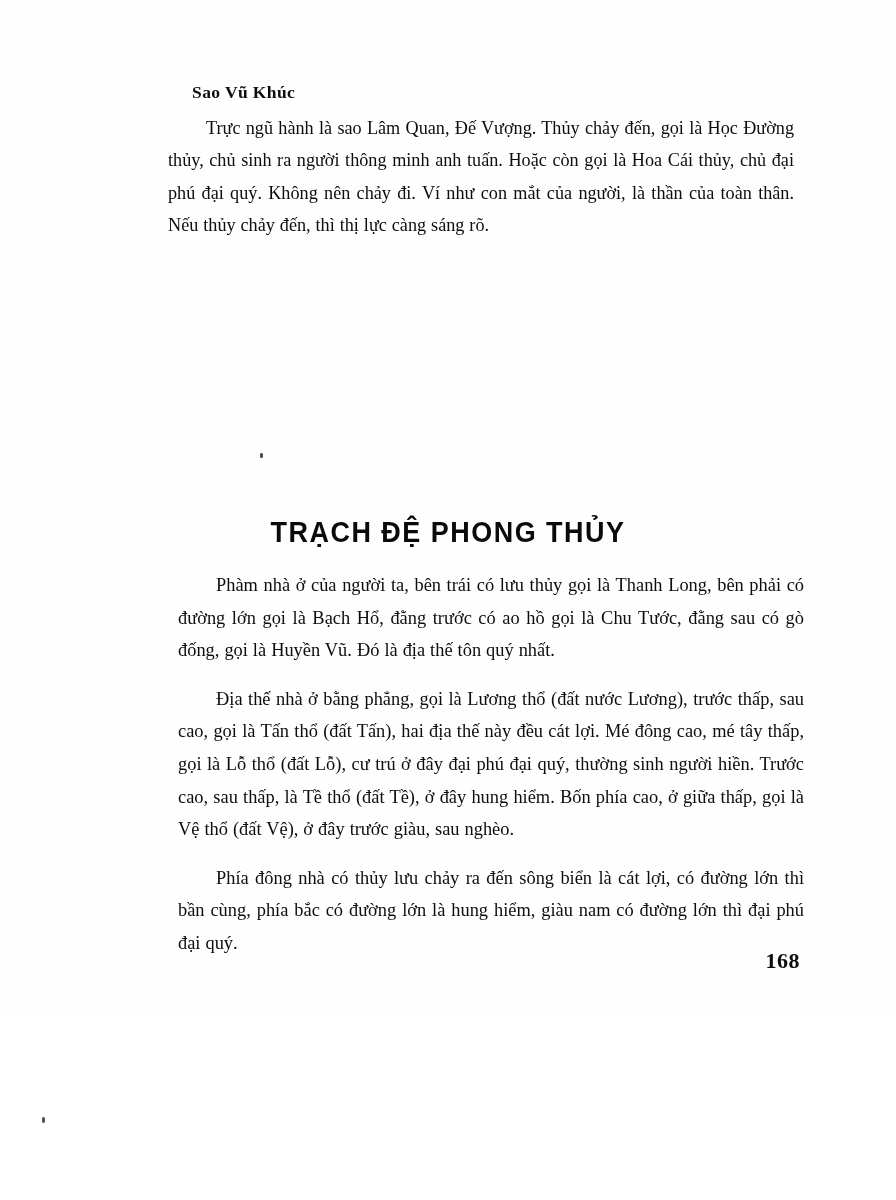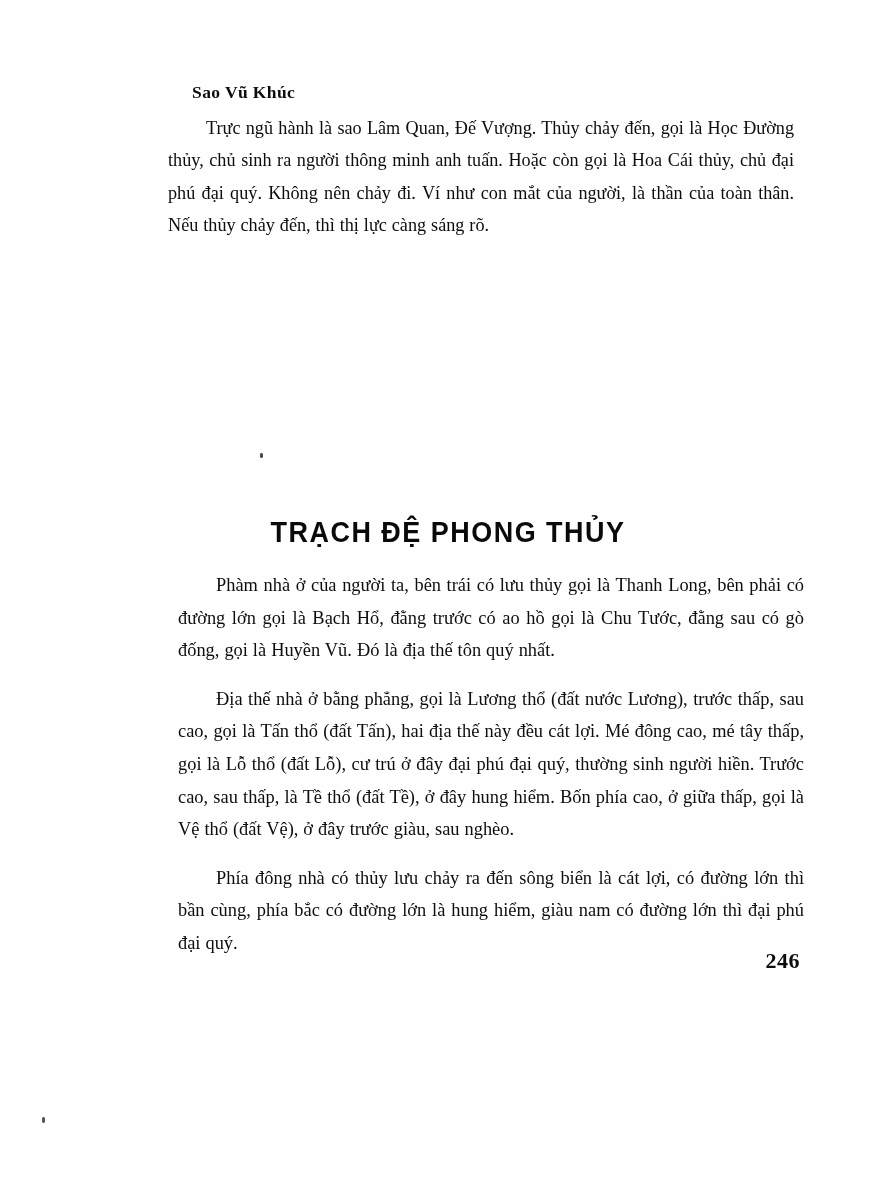--- a/index.html
+++ b/index.html
@@ -135,18 +135,18 @@
   </div>
 
   <h1 class="chapter-title">TRẠCH ĐỆ PHONG THỦY</h1>
 
   <div class="lower-column">
     <p class="body-par">Phàm nhà ở của người ta, bên trái có lưu thủy gọi là Thanh Long, bên phải có đường lớn gọi là Bạch Hổ, đằng trước có ao hồ gọi là Chu Tước, đằng sau có gò đống, gọi là Huyền Vũ. Đó là địa thế tôn quý nhất.</p>
     <p class="body-par">Địa thế nhà ở bằng phẳng, gọi là Lương thổ (đất nước Lương), trước thấp, sau cao, gọi là Tấn thổ (đất Tấn), hai địa thế này đều cát lợi. Mé đông cao, mé tây thấp, gọi là Lỗ thổ (đất Lỗ), cư trú ở đây đại phú đại quý, thường sinh người hiền. Trước cao, sau thấp, là Tề thổ (đất Tề), ở đây hung hiểm. Bốn phía cao, ở giữa thấp, gọi là Vệ thổ (đất Vệ), ở đây trước giàu, sau nghèo.</p>
     <p class="body-par para-last">Phía đông nhà có thủy lưu chảy ra đến sông biển là cát lợi, có đường lớn thì bần cùng, phía bắc có đường lớn là hung hiểm, giàu nam có đường lớn thì đại phú đại quý.</p>
   </div>
 
-  <div class="folio">246</div>
+  <div class="folio">168</div>
 
   <span class="speck speck-a"></span>
   <span class="speck speck-b"></span>
 
 </div>
 
 </body></html>

